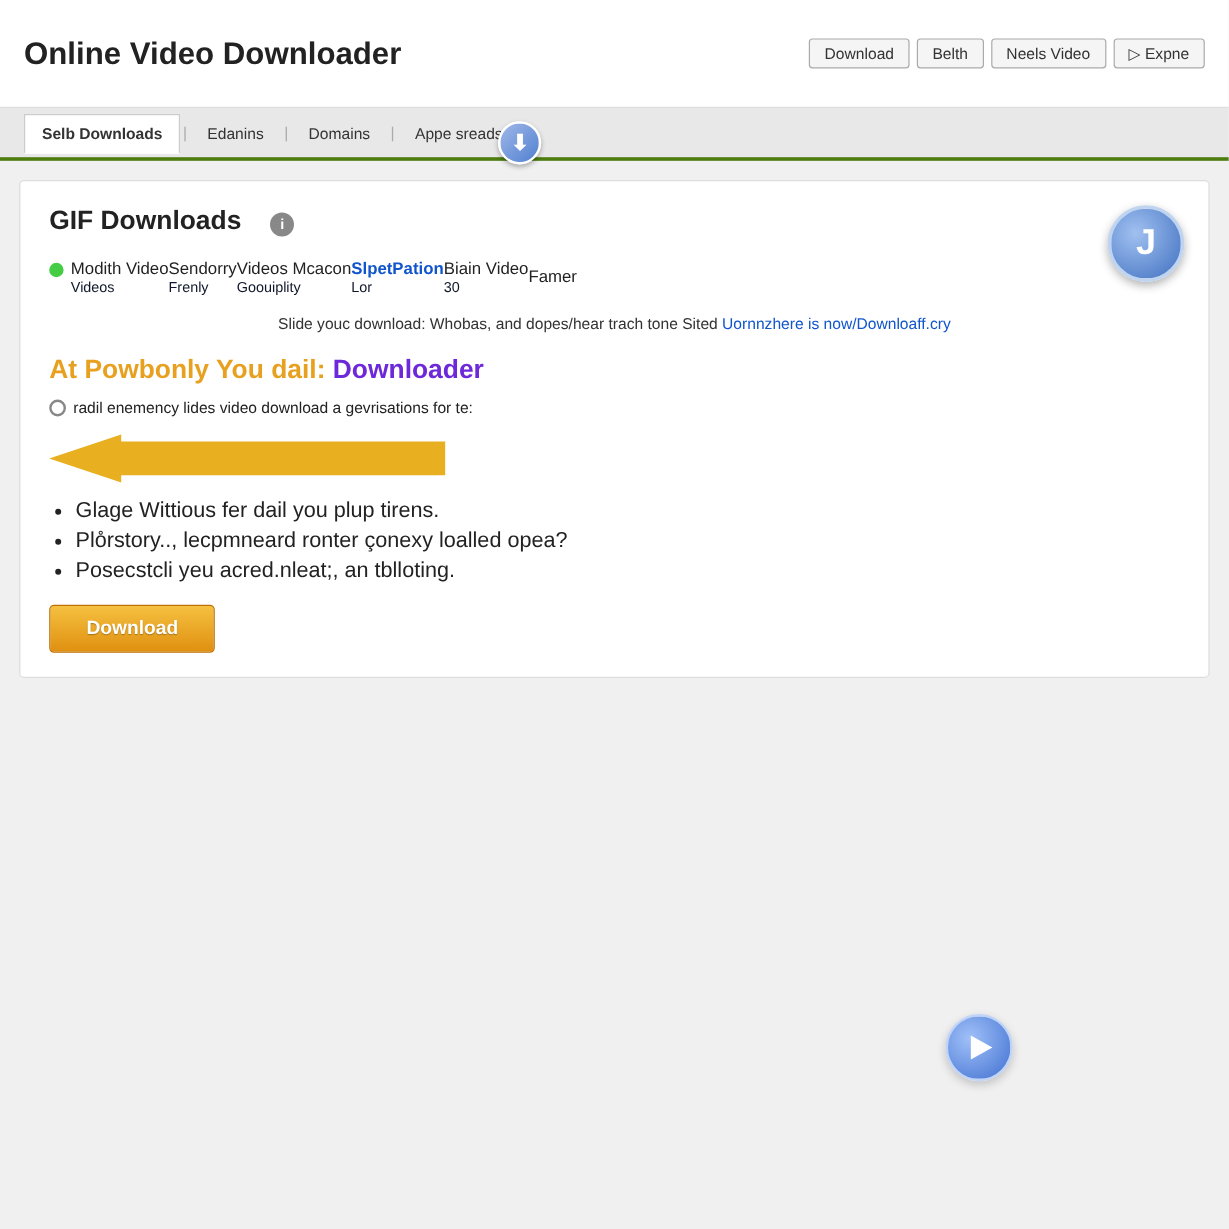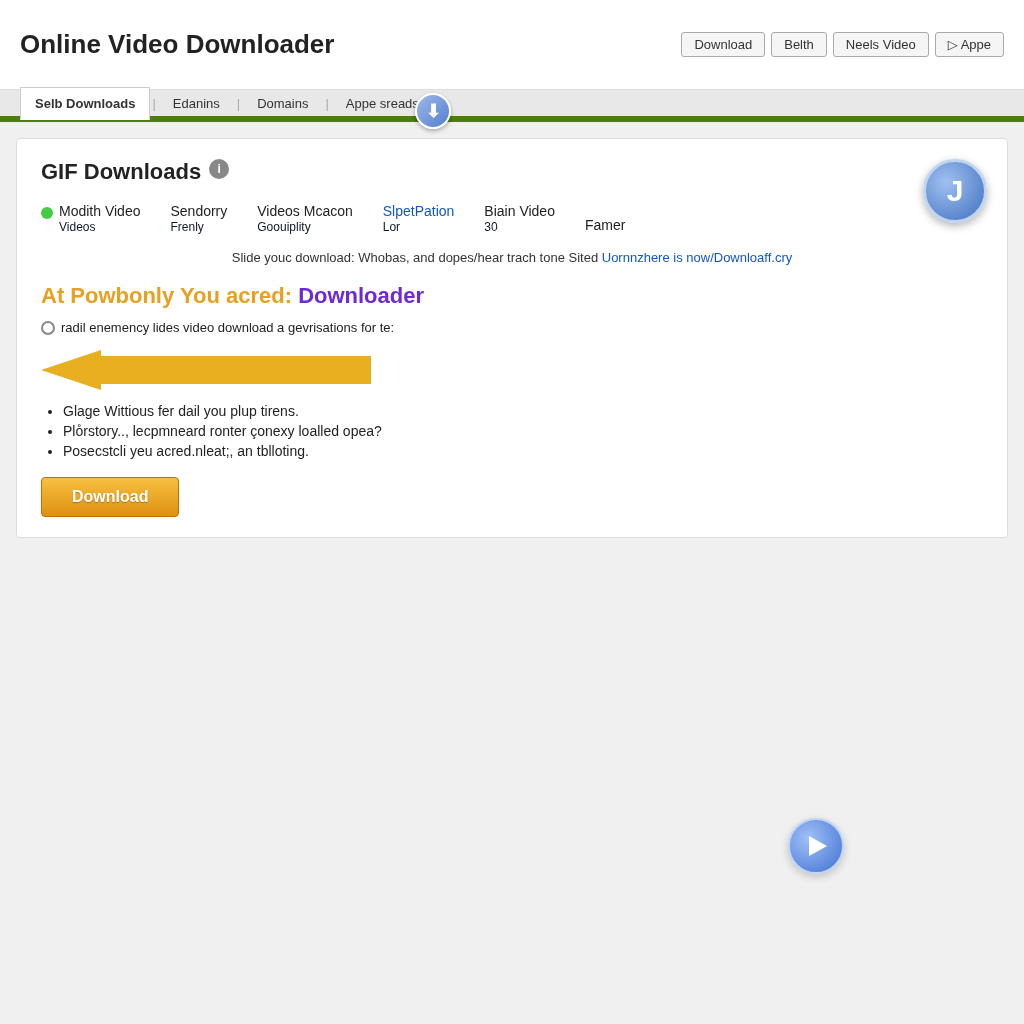--- a/index.html
+++ b/index.html
@@ -40,26 +40,26 @@
     }
     .header-btn-expne {
       display: flex;
       align-items: center;
       gap: 4px;
     }
 
     
     .nav-bar {
       background: #e8e8e8;
-      border-bottom: 6px solid #4d7c0f;
+      border-bottom: 3px solid #4d7c0f;
       display: flex;
       align-items: center;
       padding: 0 20px;
       position: relative;
-      height: 32px;
+      height: 44px;
     }
     .nav-tab {
       padding: 8px 14px;
       font-size: 13px;
       cursor: pointer;
       color: #333;
       border: 1px solid transparent;
       border-bottom: none;
       position: relative;
     }
@@ -107,43 +107,42 @@
       padding: 20px 24px;
       position: relative;
     }
 
     
     .section-title {
       font-size: 22px;
       font-weight: bold;
       color: #222;
       display: flex;
-      align-items: flex-start;
-      gap: 8px;
+      align-items: flex-end;
+      gap: 24px;
       margin-bottom: 14px;
     }
     .info-icon {
       width: 20px;
       height: 20px;
       border-radius: 50%;
       background: #888;
       color: white;
       font-size: 12px;
       display: flex;
       align-items: center;
       justify-content: center;
       font-weight: bold;
       cursor: pointer;
     }
 
     
     .service-row {
       display: flex;
-      align-items: flex-end;
-      gap: 30px;
+      align-items: center;
       margin-bottom: 12px;
       padding: 4px 0;
     }
     .service-item {
       display: flex;
       flex-direction: column;
       align-items: flex-start;
     }
     .service-dot {
       width: 12px;
@@ -165,20 +164,21 @@
     }
     .service-sub {
       font-size: 12px;
       color: #0f172a;
       margin-top: 1px;
     }
     .service-link {
       font-size: 14px;
       color: #1155cc;
       text-decoration: none;
+      font-weight: bold;
     }
 
     
     .slide-row {
       font-size: 13px;
       color: #333;
       margin-bottom: 18px;
       text-align: center;
     }
     .slide-link {
@@ -216,21 +216,21 @@
       margin-top: 2px;
     }
 
     
     .bullet-list {
       list-style: disc;
       padding-left: 22px;
       margin-bottom: 18px;
     }
     .bullet-list li {
-      font-size: 14px;
+      font-size: 18px;
       color: #222;
       margin-bottom: 4px;
     }
 
     
     .download-btn {
       background: linear-gradient(to bottom, #f5c040, #e09010);
       border: 1px solid #c07000;
       border-radius: 4px;
       padding: 10px 30px;
@@ -311,21 +311,21 @@
   </style>
 </head>
 <body>
 
 <div class="header">
   <span class="header-title">Online Video Downloader</span>
   <div class="header-buttons">
     <button class="header-btn">Download</button>
     <button class="header-btn">Belth</button>
     <button class="header-btn">Neels Video</button>
-    <button class="header-btn header-btn-expne">▷ Appe</button>
+    <button class="header-btn header-btn-expne">▷ Expne</button>
   </div>
 </div>
 
 <div class="nav-bar">
   <div class="nav-tab active">
     <span>Selb Downloads</span>
   </div>
   <span class="nav-separator">|</span>
   <div class="nav-tab">
     <span>Edanins</span>
@@ -394,21 +394,21 @@
     </div>
 
     
     <div class="slide-row">
       <span>Slide youc download:  Whobas, and dopes/hear trach tone Sited</span>
       <a class="slide-link" href="#">Uornnzhere is now/Downloaff.cry</a>
     </div>
 
     
     <div class="at-section-title">
-      <span>At Powbonly You acred:</span>
+      <span>At Powbonly You dail:</span>
       <span style="color:#6d28d9;">Downloader</span>
     </div>
 
     
     <div class="radio-desc-row">
       <div class="radio-circle"></div>
       <span>radil enemency lides video download a gevrisations for te:</span>
     </div>
 
     

